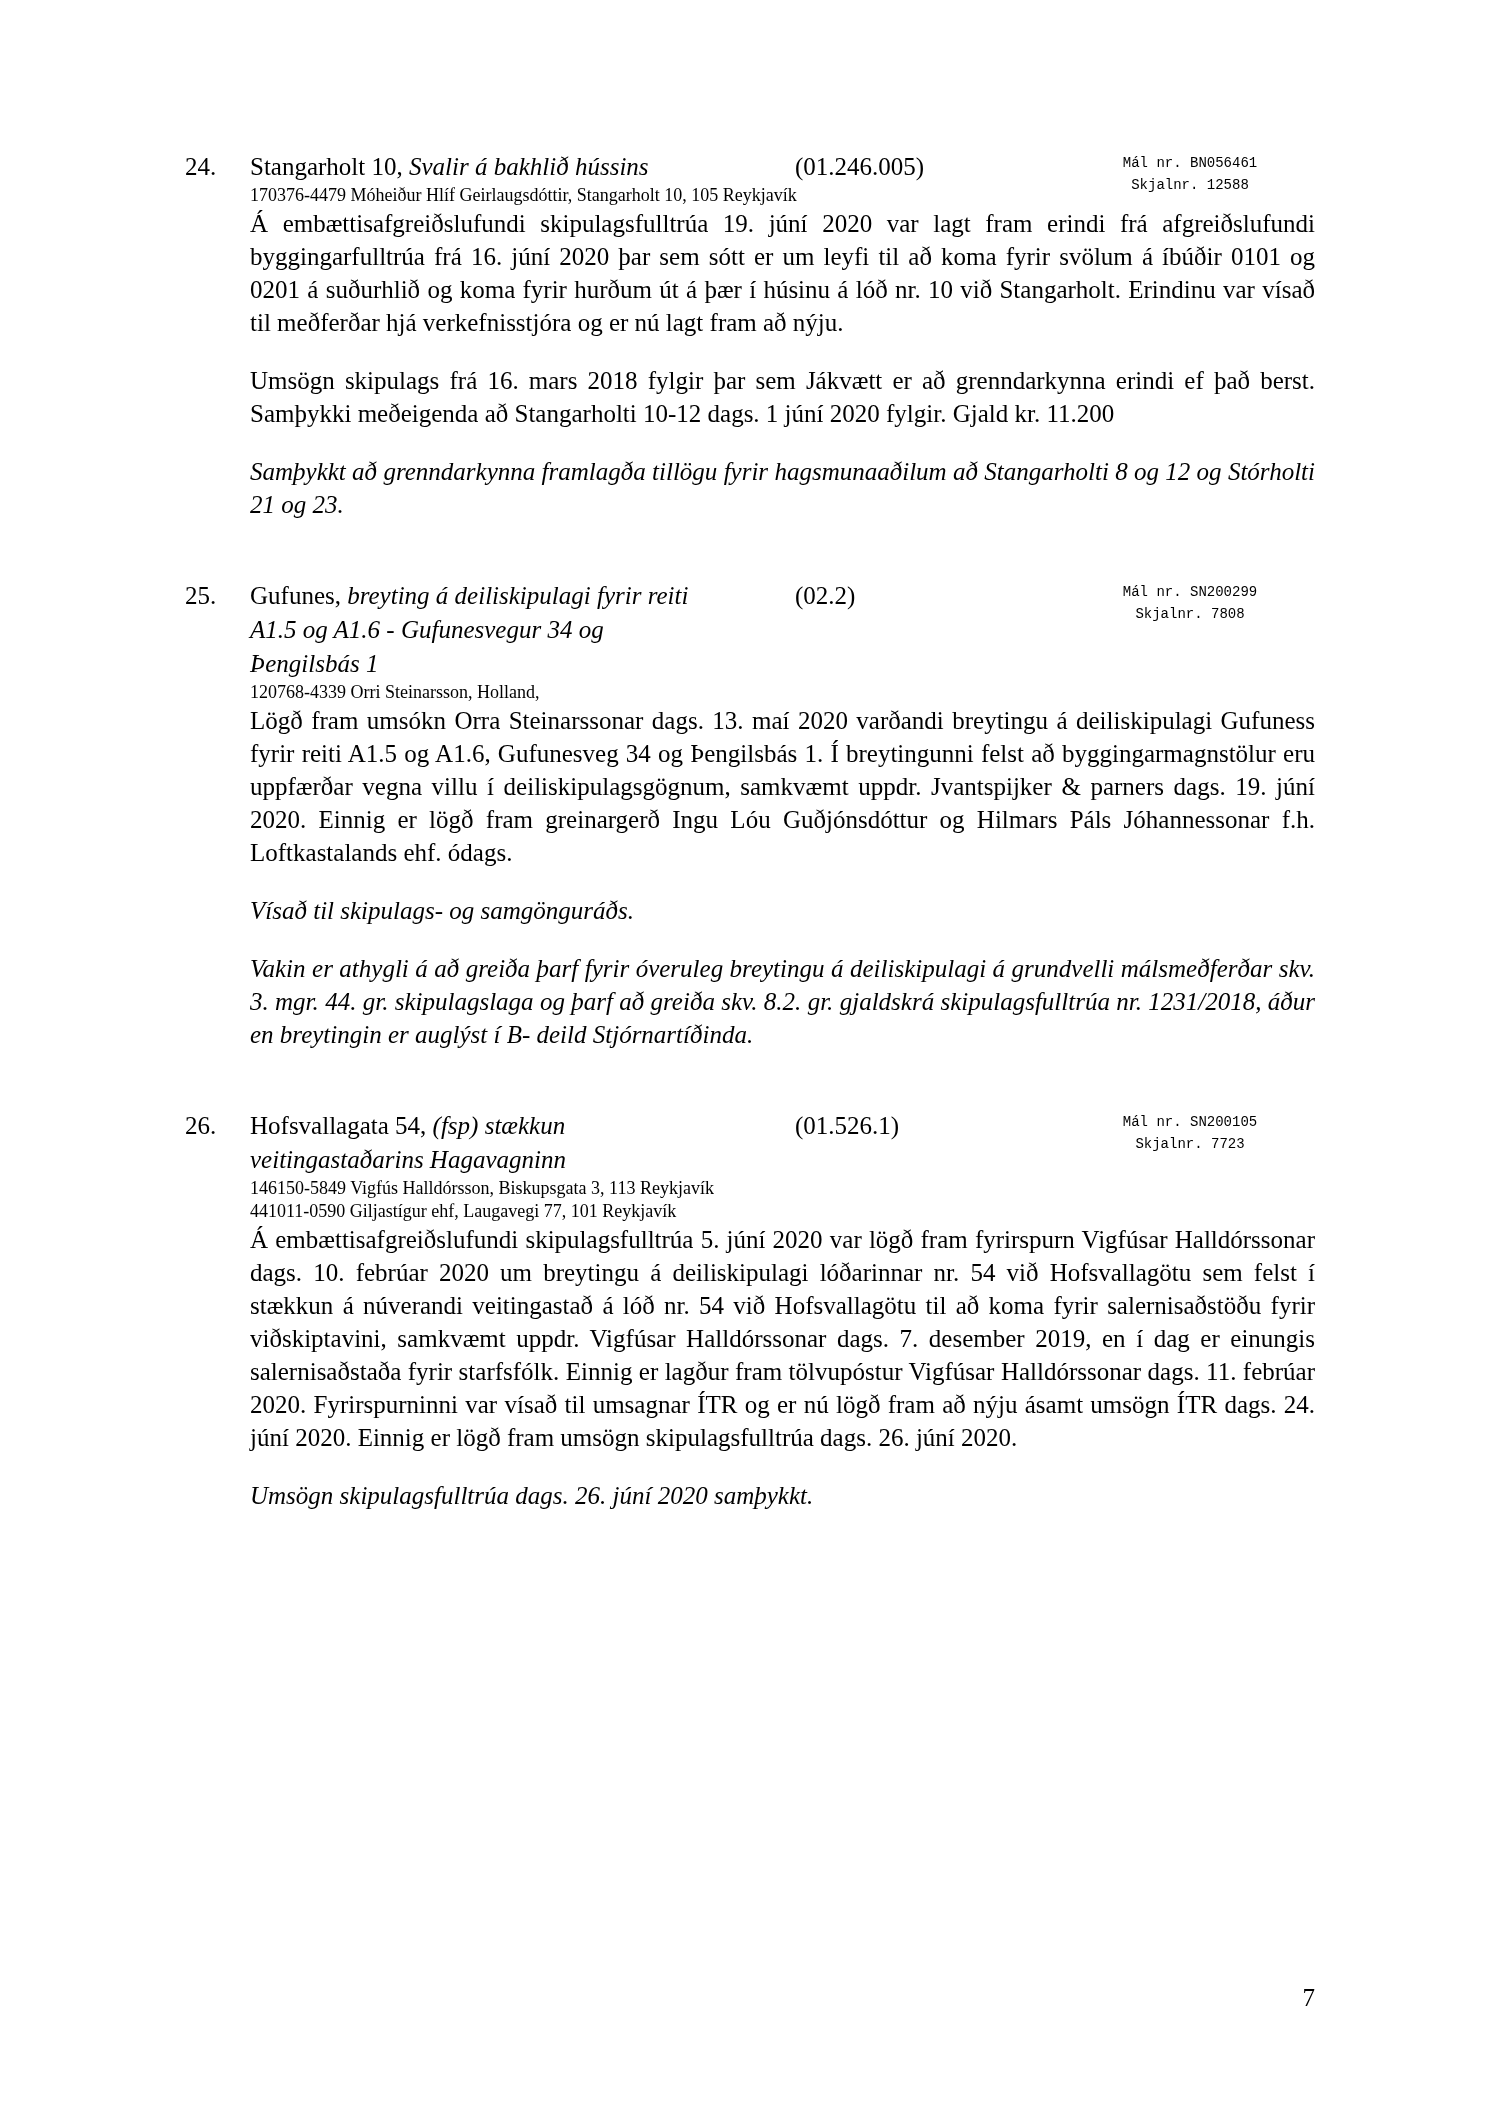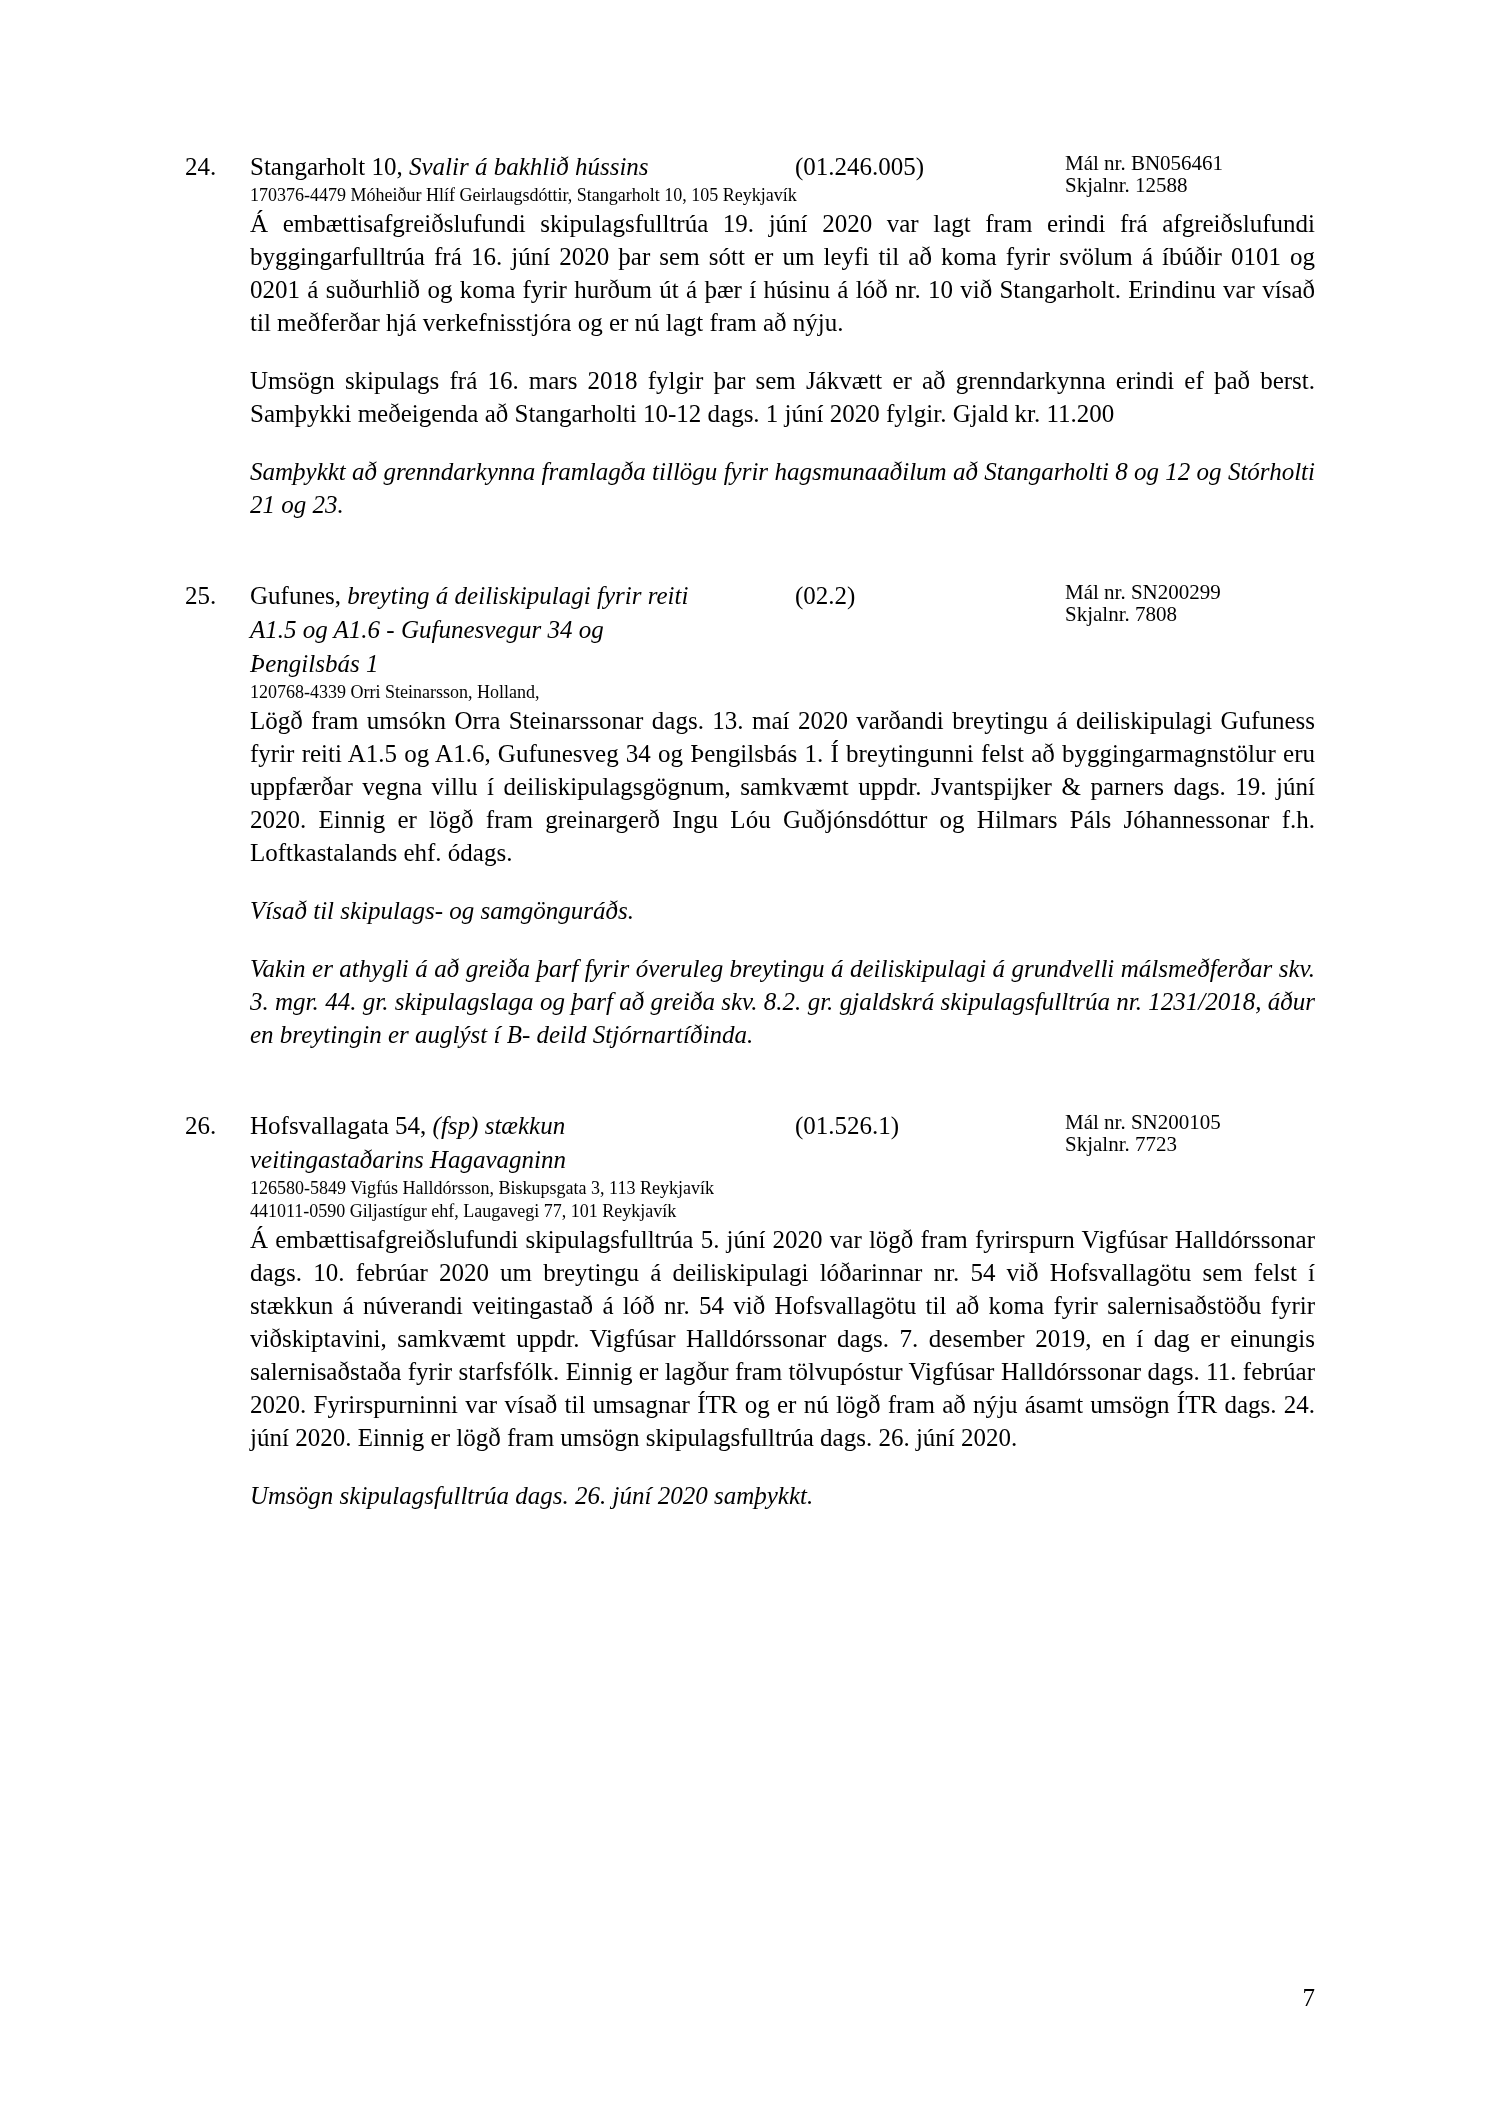--- a/index.html
+++ b/index.html
@@ -65,23 +65,24 @@
   .title-cont {
     font-style: italic;
     font-size: 25px;
     line-height: 34px;
   }
   .refbox {
     position: absolute;
     right: 0;
     top: 2px;
     width: 250px;
-    text-align: left;
-    font-size: 21px;
+    text-align: center;
+    font-size: 14px;
     line-height: 22px;
+    font-family: Liberation Mono, monospace;
   }
   .parties {
     margin-left: 65px;
     font-size: 18px;
     line-height: 23px;
   }
   .para {
     margin-left: 65px;
     font-size: 25px;
     line-height: 33px;
@@ -154,20 +155,20 @@
           <span class="title-name">Hofsvallagata 54,</span><span class="title-desc"> (fsp) stækkun</span>
           <span class="code">(01.526.1)</span>
         </div>
         <div class="title-cont">veitingastaðarins Hagavagninn</div>
         <div class="refbox">
           <div>Mál nr. SN200105</div>
           <div>Skjalnr. 7723</div>
         </div>
       </div>
     </div>
-    <div class="parties">126580-5849 Vigfús Halldórsson, Biskupsgata 3, 113 Reykjavík</div>
+    <div class="parties">146150-5849 Vigfús Halldórsson, Biskupsgata 3, 113 Reykjavík</div>
     <div class="parties">441011-0590 Giljastígur ehf, Laugavegi 77, 101 Reykjavík</div>
     <p class="para">Á embættisafgreiðslufundi skipulagsfulltrúa 5. júní 2020 var lögð fram fyrirspurn Vigfúsar Halldórssonar dags. 10. febrúar 2020 um breytingu á deiliskipulagi lóðarinnar nr. 54 við Hofsvallagötu sem felst í stækkun á núverandi veitingastað á lóð nr. 54 við Hofsvallagötu til að koma fyrir salernisaðstöðu fyrir viðskiptavini, samkvæmt uppdr. Vigfúsar Halldórssonar dags. 7. desember 2019, en í dag er einungis salernisaðstaða fyrir starfsfólk. Einnig er lagður fram tölvupóstur Vigfúsar Halldórssonar dags. 11. febrúar 2020. Fyrirspurninni var vísað til umsagnar ÍTR og er nú lögð fram að nýju ásamt umsögn ÍTR dags. 24. júní 2020. Einnig er lögð fram umsögn skipulagsfulltrúa dags. 26. júní 2020.</p>
     <p class="para italic">Umsögn skipulagsfulltrúa dags. 26. júní 2020 samþykkt.</p>
   </div>
 
   <div class="pagenum">7</div>
 </div>
 
 </body></html>

